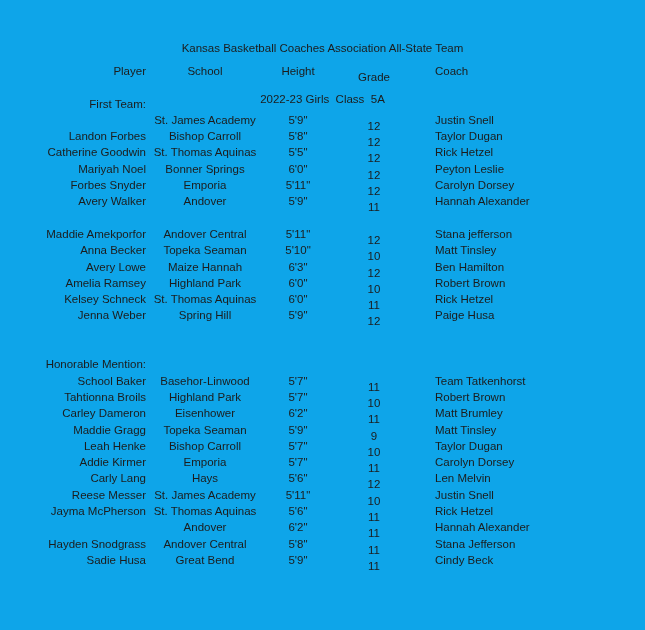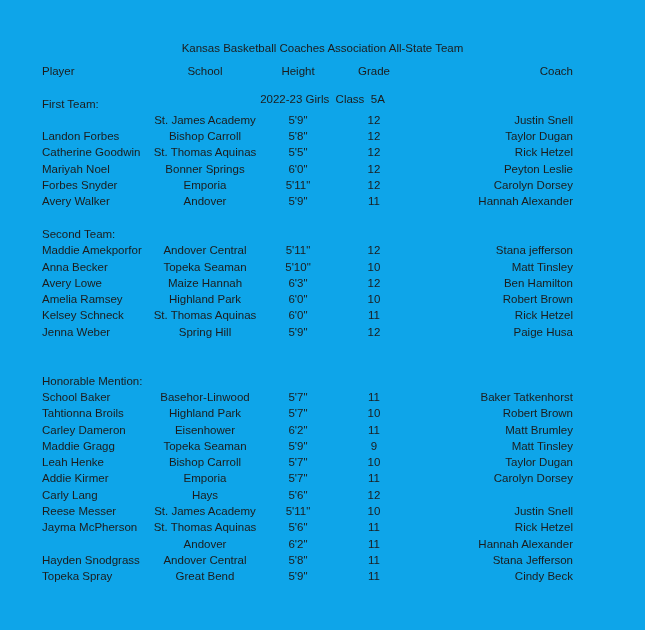--- a/index.html
+++ b/index.html
@@ -37,25 +37,25 @@
     height: 16.3px;
     line-height: 16.3px;
     white-space: nowrap;
   }
   .cell {
     position: absolute;
     top: 0;
     display: block;
     overflow: visible;
   }
-  .c-player { left: 42px;  width: 104px; text-align: left; }
+  .c-player { left: 42px;  width: 104px; text-align: right; }
   .c-school { left: 150px; width: 110px; text-align: center; }
   .c-height { left: 253px; width: 90px;  text-align: center; }
-  .c-grade  { left: 334px; width: 80px;  text-align: center; }
-  .c-coach  { left: 413px; width: 160px; text-align: right; }
+  .c-grade  { left: 334px; width: 80px;  text-align: center; margin-top: 6px; }
+  .c-coach  { left: 435px; width: 160px; text-align: left; }
   .section { margin-top: 16.3px; }
   .section:nth-child(3) { margin-top: 32.6px; }
 </style>
 </head>
 <body>
 
 <div class="page">
 
   <div class="title-block">
     <div>Kansas Basketball Coaches Association All-State Team</div>
@@ -112,23 +112,20 @@
           <div class="row">
             <span class="cell c-player">Avery Walker</span>
             <span class="cell c-school">Andover</span>
             <span class="cell c-height">5'9"</span>
             <span class="cell c-grade">11</span>
             <span class="cell c-coach">Hannah Alexander</span>
           </div>
         </div>
         <div class="section">
           <div class="row">
-            <span class="cell c-player">Second Team:</span>
-          </div>
-          <div class="row">
             <span class="cell c-player">Maddie Amekporfor</span>
             <span class="cell c-school">Andover Central</span>
             <span class="cell c-height">5'11"</span>
             <span class="cell c-grade">12</span>
             <span class="cell c-coach">Stana jefferson</span>
           </div>
           <div class="row">
             <span class="cell c-player">Anna Becker</span>
             <span class="cell c-school">Topeka Seaman</span>
             <span class="cell c-height">5'10"</span>
@@ -166,21 +163,21 @@
         </div>
         <div class="section">
           <div class="row">
             <span class="cell c-player">Honorable Mention:</span>
           </div>
           <div class="row">
             <span class="cell c-player">School Baker</span>
             <span class="cell c-school">Basehor-Linwood</span>
             <span class="cell c-height">5'7"</span>
             <span class="cell c-grade">11</span>
-            <span class="cell c-coach">Baker Tatkenhorst</span>
+            <span class="cell c-coach">Team Tatkenhorst</span>
           </div>
           <div class="row">
             <span class="cell c-player">Tahtionna Broils</span>
             <span class="cell c-school">Highland Park</span>
             <span class="cell c-height">5'7"</span>
             <span class="cell c-grade">10</span>
             <span class="cell c-coach">Robert Brown</span>
           </div>
           <div class="row">
             <span class="cell c-player">Carley Dameron</span>
@@ -208,20 +205,21 @@
             <span class="cell c-school">Emporia</span>
             <span class="cell c-height">5'7"</span>
             <span class="cell c-grade">11</span>
             <span class="cell c-coach">Carolyn Dorsey</span>
           </div>
           <div class="row">
             <span class="cell c-player">Carly Lang</span>
             <span class="cell c-school">Hays</span>
             <span class="cell c-height">5'6"</span>
             <span class="cell c-grade">12</span>
+            <span class="cell c-coach">Len Melvin</span>
           </div>
           <div class="row">
             <span class="cell c-player">Reese Messer</span>
             <span class="cell c-school">St. James Academy</span>
             <span class="cell c-height">5'11"</span>
             <span class="cell c-grade">10</span>
             <span class="cell c-coach">Justin Snell</span>
           </div>
           <div class="row">
             <span class="cell c-player">Jayma McPherson</span>
@@ -237,21 +235,21 @@
             <span class="cell c-coach">Hannah Alexander</span>
           </div>
           <div class="row">
             <span class="cell c-player">Hayden Snodgrass</span>
             <span class="cell c-school">Andover Central</span>
             <span class="cell c-height">5'8"</span>
             <span class="cell c-grade">11</span>
             <span class="cell c-coach">Stana Jefferson</span>
           </div>
           <div class="row">
-            <span class="cell c-player">Topeka Spray</span>
+            <span class="cell c-player">Sadie Husa</span>
             <span class="cell c-school">Great Bend</span>
             <span class="cell c-height">5'9"</span>
             <span class="cell c-grade">11</span>
             <span class="cell c-coach">Cindy Beck</span>
           </div>
         </div>
       </div>
   </div>
 
 </div>

